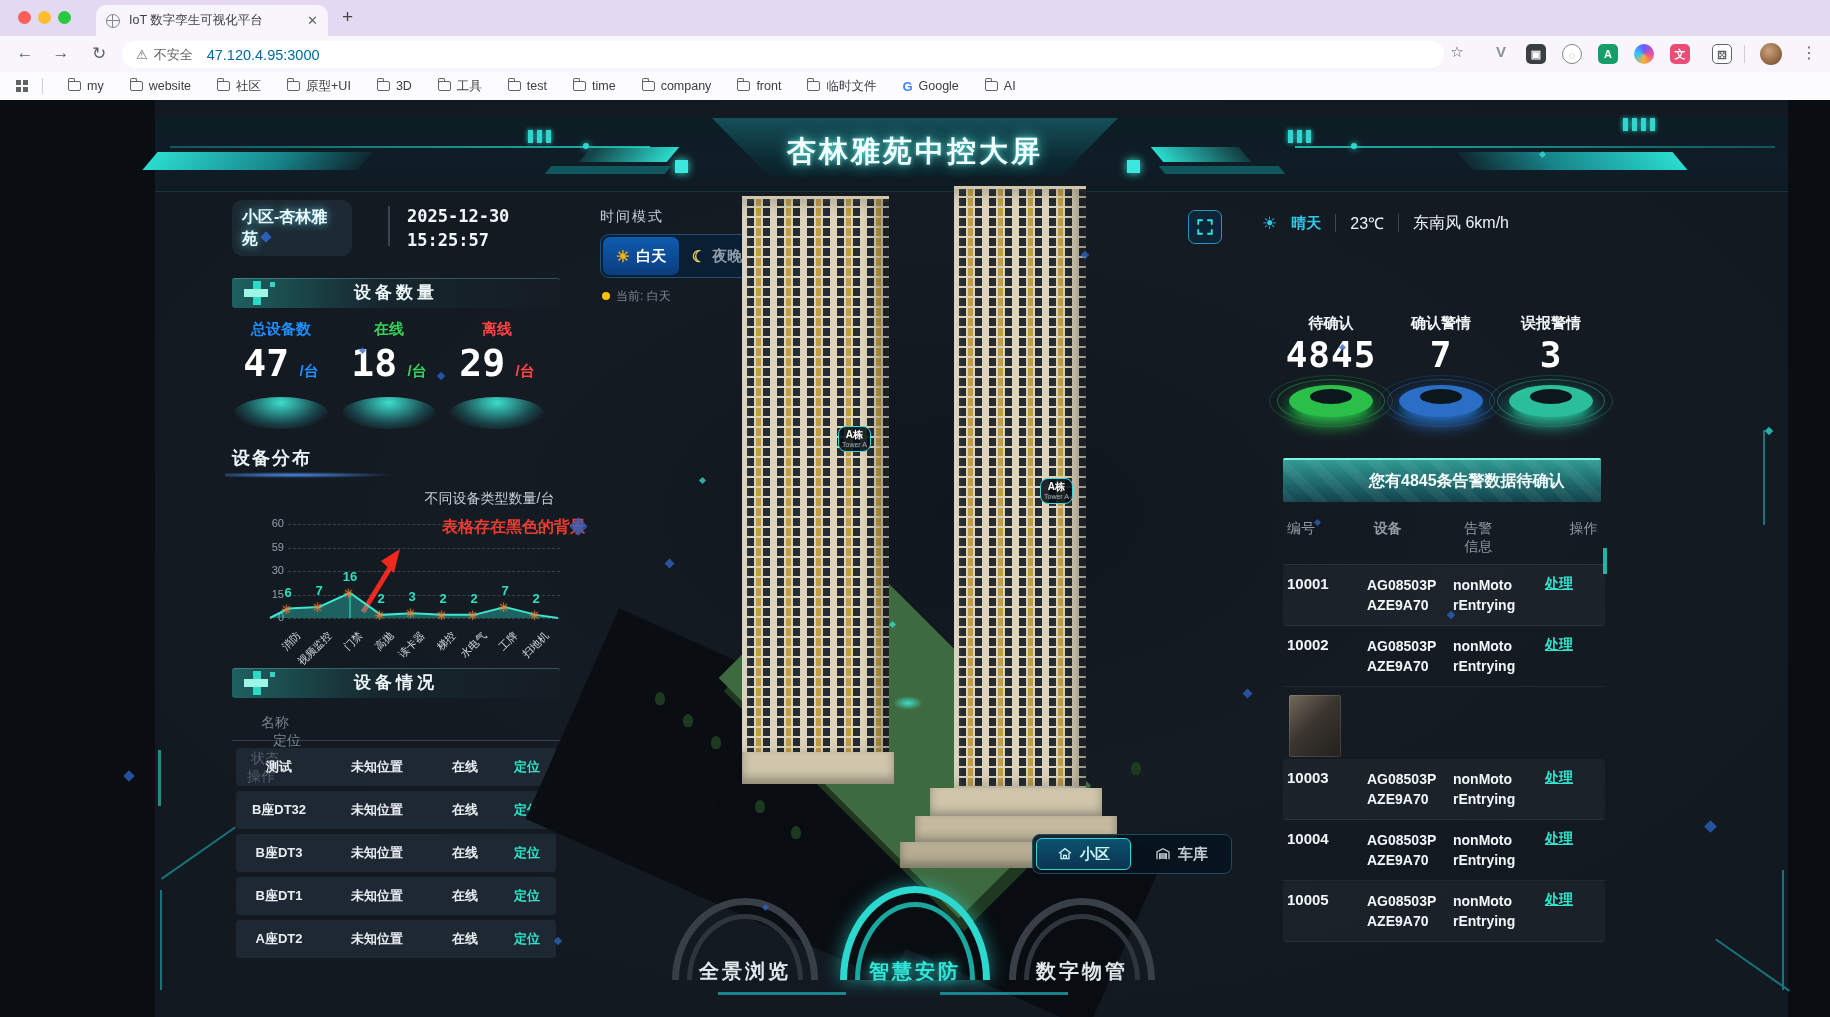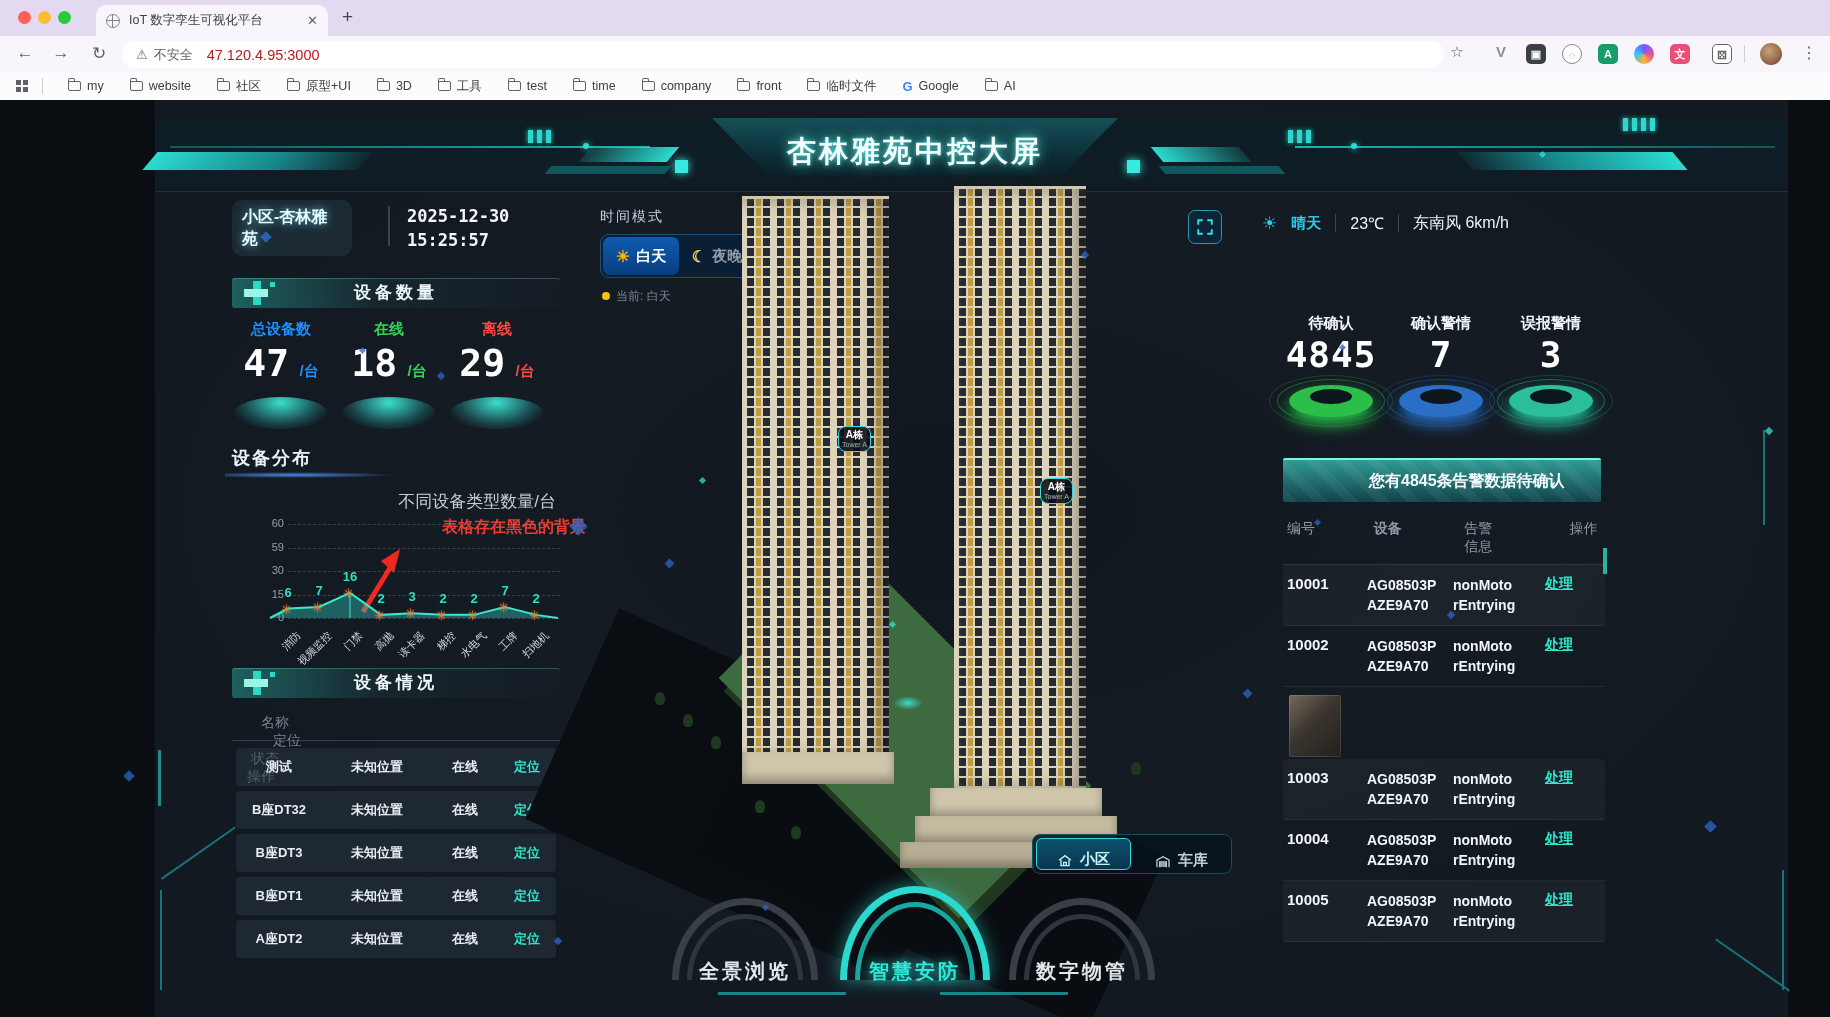--- a/index.html
+++ b/index.html
@@ -16,21 +16,21 @@
   .globe { width:14px; height:14px; border:1.5px solid #80868b; border-radius:50%;
     background:linear-gradient(#80868b,#80868b) center/100% 1.2px no-repeat,
                linear-gradient(#80868b,#80868b) center/1.2px 100% no-repeat; }
   #tab .t { flex:1; margin-left:9px; font-size:12.5px; color:#3c4043; white-space:nowrap; overflow:hidden; }
   #toolbar { position:absolute; left:0; top:36px; width:1830px; height:36px; background:#f8f5fd; }
   .nav-ic { position:absolute; top:7px; font-size:17px; color:#5f6368; width:22px; text-align:center; }
   #omnibox { position:absolute; left:122px; top:5px; width:1322px; height:27px; background:#ffffff;
     border-radius:14px; display:flex; align-items:center; padding:0 14px; }
   #omnibox .warn { font-size:13px; color:#5f6368; }
   #omnibox .sec { font-size:13px; color:#5f6368; margin:0 14px 0 6px; }
-  #omnibox .url { font-size:14.5px; color:#b91c1c; }
+  #omnibox .url { font-size:14.5px; color:#0369a1; }
   .ext { position:absolute; top:8px; width:20px; height:20px; border-radius:5px; font-size:11px;
     color:#fff; text-align:center; line-height:20px; font-weight:bold; }
   #bookbar { position:absolute; left:0; top:72px; width:1830px; height:28px; background:#fcfbfe;
     display:flex; align-items:center; }
   .appsgrid { width:12px; height:12px; margin:0 14px 0 16px;
     background:
       linear-gradient(#5f6368,#5f6368) 0 0/5px 5px no-repeat,
       linear-gradient(#5f6368,#5f6368) 100% 0/5px 5px no-repeat,
       linear-gradient(#5f6368,#5f6368) 0 100%/5px 5px no-repeat,
       linear-gradient(#5f6368,#5f6368) 100% 100%/5px 5px no-repeat; }
@@ -85,21 +85,21 @@
   .dstat { position:absolute; top:220px; width:104px; text-align:center; }
   .ds-label { font-size:15px; font-weight:bold; }
   .ds-num { margin-top:4px; font-size:38px; font-weight:bold; color:#ffffff; line-height:40px; }
   .ds-num small { font-size:15px; font-weight:bold; }
   .dglow { margin:6px auto 0; width:94px; height:32px; border-radius:50%;
     background:radial-gradient(ellipse at 50% 18%, rgba(62,232,213,.95), rgba(36,140,142,.4) 55%, rgba(20,60,70,0) 78%); }
 
   .sect-title { position:absolute; left:77px; top:346px; font-size:18px; font-weight:bold; color:#ecf3f7; letter-spacing:2px; }
   .sect-glow { position:absolute; left:70px; top:372px; width:170px; height:6px;
     background:radial-gradient(ellipse at 40% 50%, rgba(80,150,255,.9), rgba(80,150,255,0) 70%); }
-  .chart-sub { position:absolute; left:236px; top:390px; width:165px; text-align:right; font-size:17px; color:#c3ced6; }
+  .chart-sub { position:absolute; left:252px; top:390px; width:165px; text-align:center; font-size:14px; color:#c3ced6; }
 
   #dist-chart { position:absolute; left:107px; top:405px; width:300px; height:165px; }
   .gl { position:absolute; left:26px; width:272px; border-top:1px dashed rgba(120,170,180,.30); }
   .gt { position:absolute; left:0; width:22px; text-align:right; font-size:11px; color:#93a1ab; }
   .mark { position:absolute; font-size:13px; color:#ef7c2e; text-shadow:0 0 3px rgba(239,124,46,.7); }
   .val { position:absolute; width:20px; text-align:center; font-size:13px; font-weight:bold; color:#2fe0c0; }
   .xl { position:absolute; width:70px; text-align:right; font-size:10.5px; color:#d5dde3;
     transform:rotate(-45deg); transform-origin:100% 0; }
   .anno { position:absolute; left:180px; top:12px; font-size:16px; font-weight:bold; color:#f03a30; white-space:nowrap; }
 
@@ -144,21 +144,21 @@
     background:radial-gradient(ellipse, rgba(62,232,213,.9), rgba(62,232,213,0) 70%); }
   .tree { position:absolute; width:10px; height:13px; border-radius:50% 50% 40% 40%; background:#1d3a20; }
   .badge { position:absolute; background:rgba(8,14,20,.88); border:1px solid #34dbe0; border-radius:8px;
     text-align:center; padding:2px 3px; }
   .badge .b1 { font-size:10px; color:#ffffff; font-weight:bold; line-height:11px; }
   .badge .b2 { font-size:7px; color:#9fb3bd; line-height:9px; }
 
   
   .stabs { position:absolute; left:877px; top:734px; width:200px; height:40px; background:rgba(6,18,28,.88);
     border:1px solid #1d4a5e; border-radius:8px; display:flex; padding:3px; gap:4px; }
-  .stab { flex:1; display:flex; align-items:flex-end; justify-content:center; gap:7px; border-radius:6px;
+  .stab { flex:1; display:flex; align-items:center; justify-content:center; gap:7px; border-radius:6px;
     font-size:15px; font-weight:bold; color:#c3ccd2; cursor:pointer; }
   .stab.active { background:linear-gradient(180deg,#0d516e,#0a3550); border:1px solid #2fd7d4; color:#c8f4f6; }
   .stab svg { width:16px; height:16px; }
 
   
   .arch { position:absolute; border:7px solid #383f47; border-bottom:none;
     border-radius:50% 50% 0 0 / 100% 100% 0 0; }
   .arch::before { content:""; position:absolute; left:8px; right:8px; top:9px; bottom:0;
     border:5px solid #2e353c; border-bottom:none; border-radius:50% 50% 0 0 / 100% 100% 0 0; }
   .arch.active { border-color:#2cd9cf; box-shadow:0 0 18px rgba(44,217,207,.55); }

